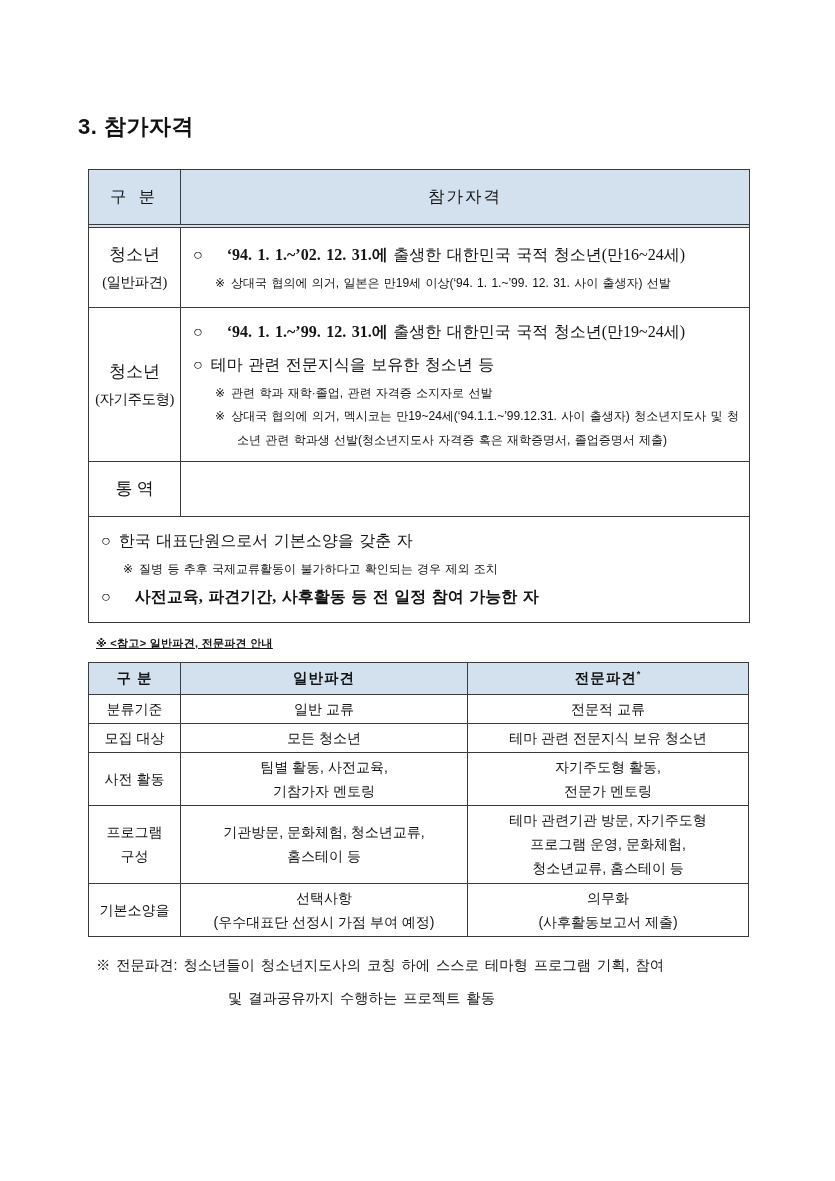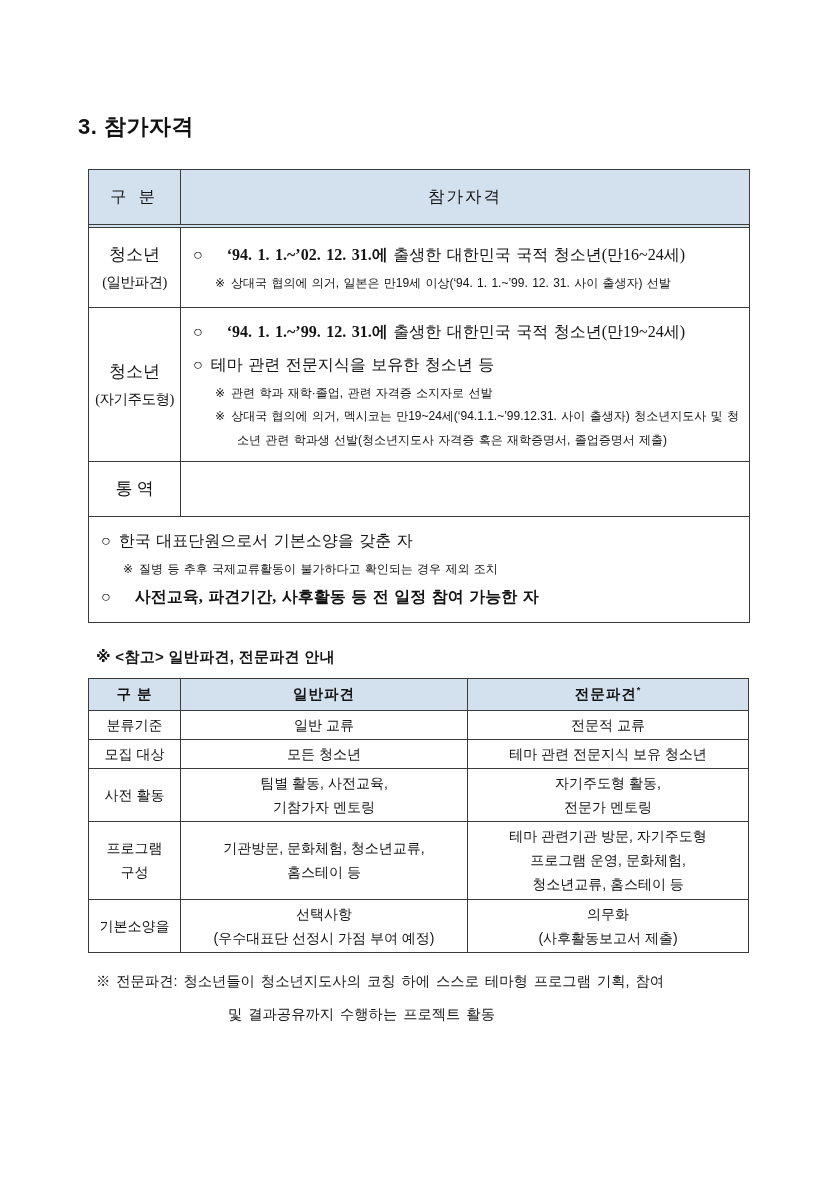--- a/index.html
+++ b/index.html
@@ -36,22 +36,22 @@
   .ln .mk { margin-right:8px; }
   .ln .bd { font-weight:bold;margin-left:16px; }
   .ln.sm {
     font-family:"Liberation Sans","DejaVu Sans",sans-serif;
     font-size:12px; line-height:1.98; padding-left:44px; text-indent:-22px; word-spacing:1px;
   }
   .ln.sm .mk { margin-right:6px; }
   
   .note {
     font-family:"Liberation Sans","DejaVu Sans",sans-serif;
-    font-weight:bold; font-size:15px; color:#161616;
-    margin:25px 0 11px 8px; letter-spacing:0.3px;
+    font-weight:bold; font-size:11px; color:#161616;
+    margin:13px 0 11px 8px; letter-spacing:0.3px;text-decoration:underline;
   }
   
   .t2 { width:660px; border-collapse:collapse; table-layout:fixed;
         font-family:"Liberation Sans","DejaVu Sans",sans-serif; }
   .t2 th, .t2 td {
     border:1px solid #3b3b3b; text-align:center; vertical-align:middle;
     font-size:14px; line-height:1.72; padding:2px 4px; white-space:pre-line; font-weight:normal;
   }
   .t2 { border:1.6px solid #3b3b3b; }
   .t2 thead th { background:#d3e1ef; font-weight:bold; font-size:14.5px; padding:3px 4px; letter-spacing:1px; }

